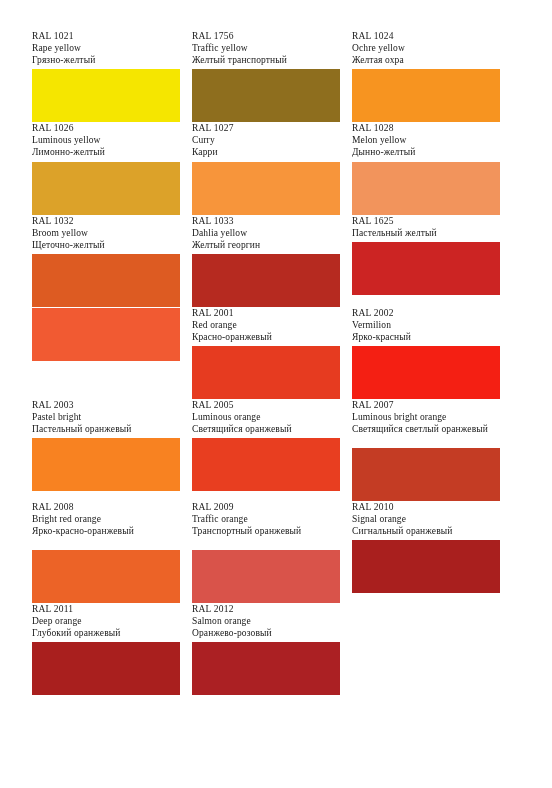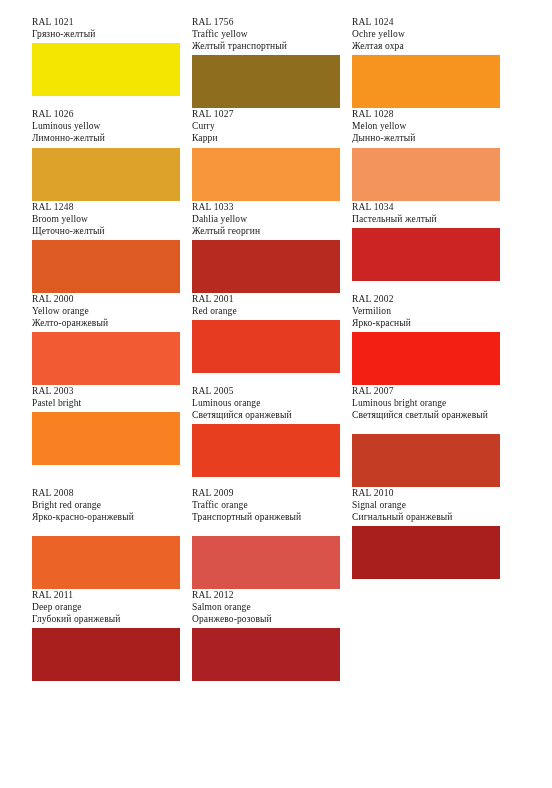--- a/index.html
+++ b/index.html
@@ -12,21 +12,21 @@
   body {
     width: 552px;
     height: 788px;
     font-family: "Liberation Serif", "DejaVu Serif", serif;
     color: #1a1a1a;
     overflow: hidden;
   }
   .page {
     width: 552px;
     height: 788px;
-    padding: 16px 30px 28px 32px;
+    padding: 30px 30px 28px 32px;
     position: relative;
   }
   .grid {
     display: grid;
     grid-template-columns: repeat(3, 160px);
     column-gap: 0px;
     width: 480px;
   }
   .cell {
     width: 160px;
@@ -57,20 +57,21 @@
   .cell.row-6 .labels { min-height: 48px; }
 </style>
 </head>
 <body>
 
 <div class="page">
   <div class="grid">
       <div class="cell row-1">
         <div class="labels">
           <div class="ral-code">RAL 1021</div>
+          <div class="name-en">Rape yellow</div>
           <div class="name-ru">Грязно-желтый</div>
         </div>
         <div class="swatch" style="background-color: rgb(245, 230, 0);"></div>
       </div>
       <div class="cell row-1">
         <div class="labels">
           <div class="ral-code">RAL 1756</div>
           <div class="name-en">Traffic yellow</div>
           <div class="name-ru">Желтый транспортный</div>
         </div>
@@ -103,68 +104,65 @@
       <div class="cell row-2">
         <div class="labels">
           <div class="ral-code">RAL 1028</div>
           <div class="name-en">Melon yellow</div>
           <div class="name-ru">Дынно-желтый</div>
         </div>
         <div class="swatch" style="background-color: rgb(242, 148, 92);"></div>
       </div>
       <div class="cell row-3">
         <div class="labels">
-          <div class="ral-code">RAL 1248</div>
+          <div class="ral-code">RAL 1032</div>
           <div class="name-en">Broom yellow</div>
           <div class="name-ru">Щеточно-желтый</div>
         </div>
         <div class="swatch" style="background-color: rgb(221, 91, 34);"></div>
       </div>
       <div class="cell row-3">
         <div class="labels">
           <div class="ral-code">RAL 1033</div>
           <div class="name-en">Dahlia yellow</div>
           <div class="name-ru">Желтый георгин</div>
         </div>
         <div class="swatch" style="background-color: rgb(182, 42, 32);"></div>
       </div>
       <div class="cell row-3">
         <div class="labels">
-          <div class="ral-code">RAL 1034</div>
+          <div class="ral-code">RAL 1625</div>
           <div class="name-ru">Пастельный желтый</div>
         </div>
         <div class="swatch" style="background-color: rgb(204, 36, 35);"></div>
       </div>
       <div class="cell row-4">
-        <div class="labels">
-          <div class="ral-code">RAL 2000</div>
-          <div class="name-en">Yellow orange</div>
-          <div class="name-ru">Желто-оранжевый</div>
-        </div>
         <div class="swatch" style="background-color: rgb(241, 90, 50);"></div>
       </div>
       <div class="cell row-4">
         <div class="labels">
           <div class="ral-code">RAL 2001</div>
           <div class="name-en">Red orange</div>
+          <div class="name-ru">Красно-оранжевый</div>
         </div>
         <div class="swatch" style="background-color: rgb(230, 59, 32);"></div>
       </div>
       <div class="cell row-4">
         <div class="labels">
           <div class="ral-code">RAL 2002</div>
           <div class="name-en">Vermilion</div>
           <div class="name-ru">Ярко-красный</div>
         </div>
         <div class="swatch" style="background-color: rgb(244, 31, 19);"></div>
       </div>
       <div class="cell row-5">
         <div class="labels">
           <div class="ral-code">RAL 2003</div>
           <div class="name-en">Pastel bright</div>
+          <div class="name-ru">Пастельный оранжевый</div>
         </div>
         <div class="swatch" style="background-color: rgb(248, 130, 33);"></div>
       </div>
       <div class="cell row-5">
         <div class="labels">
           <div class="ral-code">RAL 2005</div>
           <div class="name-en">Luminous orange</div>
           <div class="name-ru">Светящийся оранжевый</div>
         </div>
         <div class="swatch" style="background-color: rgb(232, 62, 32);"></div>

